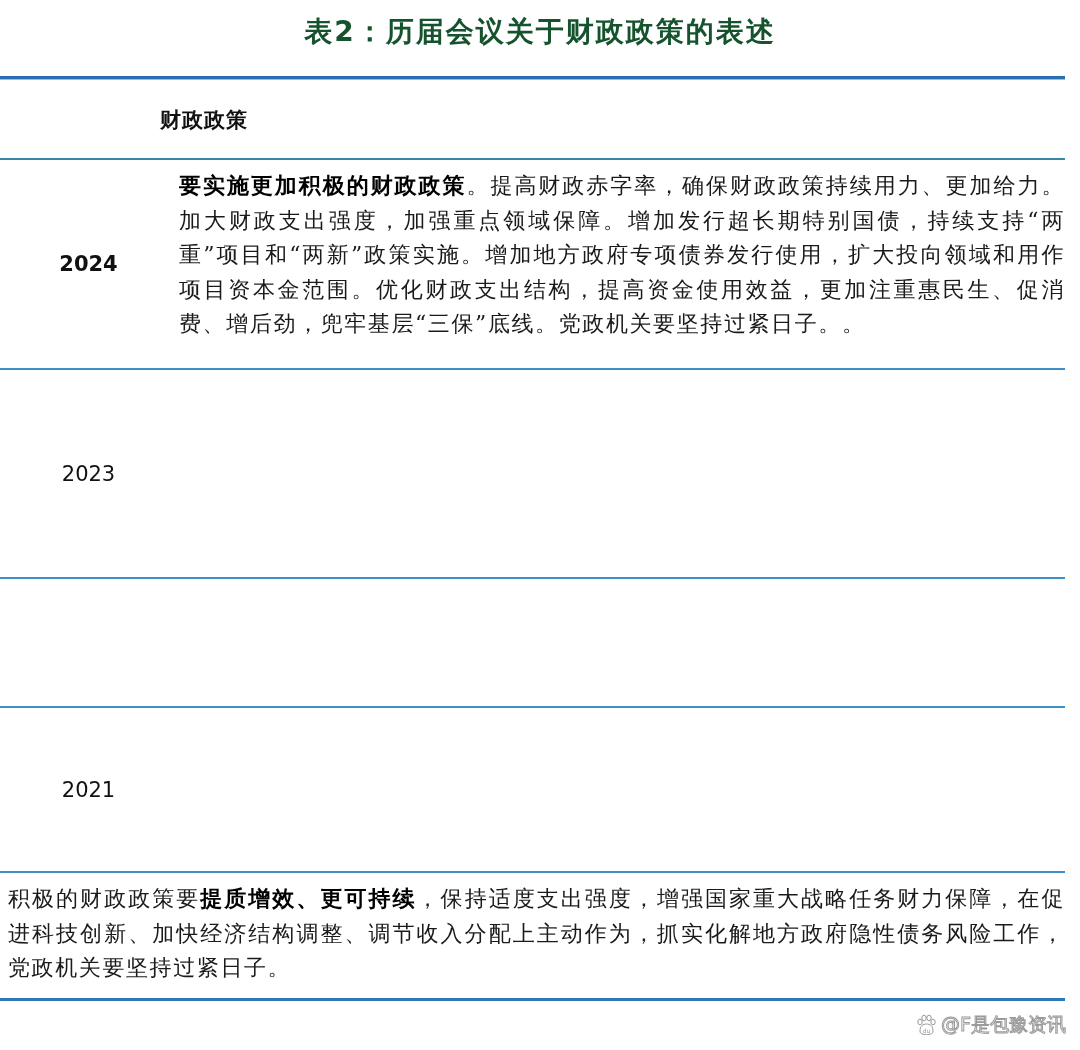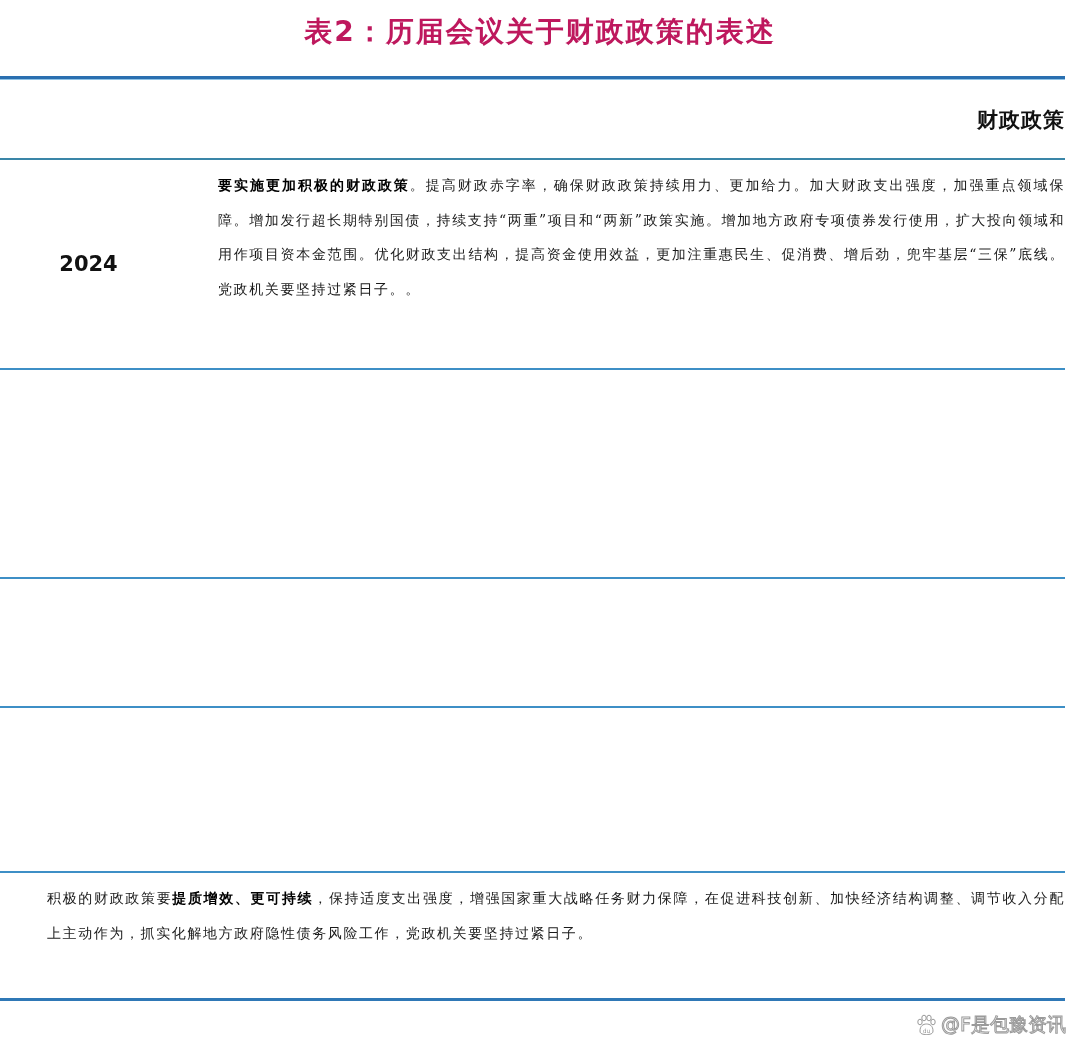--- a/index.html
+++ b/index.html
@@ -19,21 +19,21 @@
       position: absolute;
       left: 0;
       top: 10px;
       width: 1080px;
       text-align: center;
       font-family: "DejaVu Sans", "Liberation Sans", sans-serif;
       font-weight: bold;
       font-size: 28px;
       letter-spacing: 2px;
       line-height: 44px;
-      color: #be185d;
+      color: #14532d;
     }
     .table {
       position: absolute;
       left: 0;
       top: 76px;
       width: 1065px;
     }
     .rule-top {
       height: 3px;
       background: #2a6fb0;
@@ -42,21 +42,21 @@
     .header {
       height: 78px;
       position: relative;
       border-bottom: 2px solid #3a86a8;
     }
     .header-label {
       position: absolute;
       left: 160px;
       width: 905px;
       top: 26px;
-      text-align: right;
+      text-align: left;
       font-size: 21px;
       font-weight: bold;
       letter-spacing: 1px;
       font-family: "DejaVu Sans", "Liberation Sans", sans-serif;
     }
     .row {
       position: relative;
       display: flex;
       border-bottom: 2px solid #3d8fc6;
     }
@@ -71,26 +71,25 @@
       justify-content: center;
       font-family: "DejaVu Sans", "Liberation Sans", sans-serif;
       font-size: 21px;
       color: #111;
       padding-left: 6px;
     }
     .year.bold { font-weight: bold; }
     .text {
       flex: 1 1 auto;
       padding: 8px 0 8px 8px;
-      font-size: 14px;
+      font-size: 22px;
       line-height: 34.5px;
       letter-spacing: 1.6px;
       text-align: justify;
       color: #1a1a1a;
-      margin-left: 39px;
     }
     .text b {
       font-weight: bold;
       color: #000;
     }
     .r2024 { height: 208px; }
     .r2023 { height: 207px; }
     .r2022 { height: 127px; }
     .r2021 { height: 163px; }
     .r2020 { height: 125px; }
@@ -123,26 +122,28 @@
   <div class="header">
     <div class="header-label">财政政策</div>
   </div>
 
   <div class="row r2024">
     <div class="year bold">2024</div>
     <div class="text"><span></span><b>要实施更加积极的财政政策</b><span>。提高财政赤字率，确保财政政策持续用力、更加给力。加大财政支出强度，加强重点领域保障。增加发行超长期特别国债，持续支持“两重”项目和“两新”政策实施。增加地方政府专项债券发行使用，扩大投向领域和用作项目资本金范围。优化财政支出结构，提高资金使用效益，更加注重惠民生、促消费、增后劲，兜牢基层“三保”底线。党政机关要坚持过紧日子。。</span></div>
   </div>
 
   <div class="row r2023">
+    <div class="year">2023</div>
   </div>
 
   <div class="row r2022">
   </div>
 
   <div class="row r2021">
+    <div class="year">2021</div>
   </div>
 
   <div class="row r2020 last">
     <div class="text"><span>积极的财政政策要</span><b>提质增效、更可持续</b><span>，保持适度支出强度，增强国家重大战略任务财力保障，在促进科技创新、加快经济结构调整、调节收入分配上主动作为，抓实化解地方政府隐性债务风险工作，党政机关要坚持过紧日子。</span></div>
   </div>
 </div>
 
 <div class="watermark">
   <span class="paw">
     <svg width="22" height="22" viewBox="0 0 22 22">

